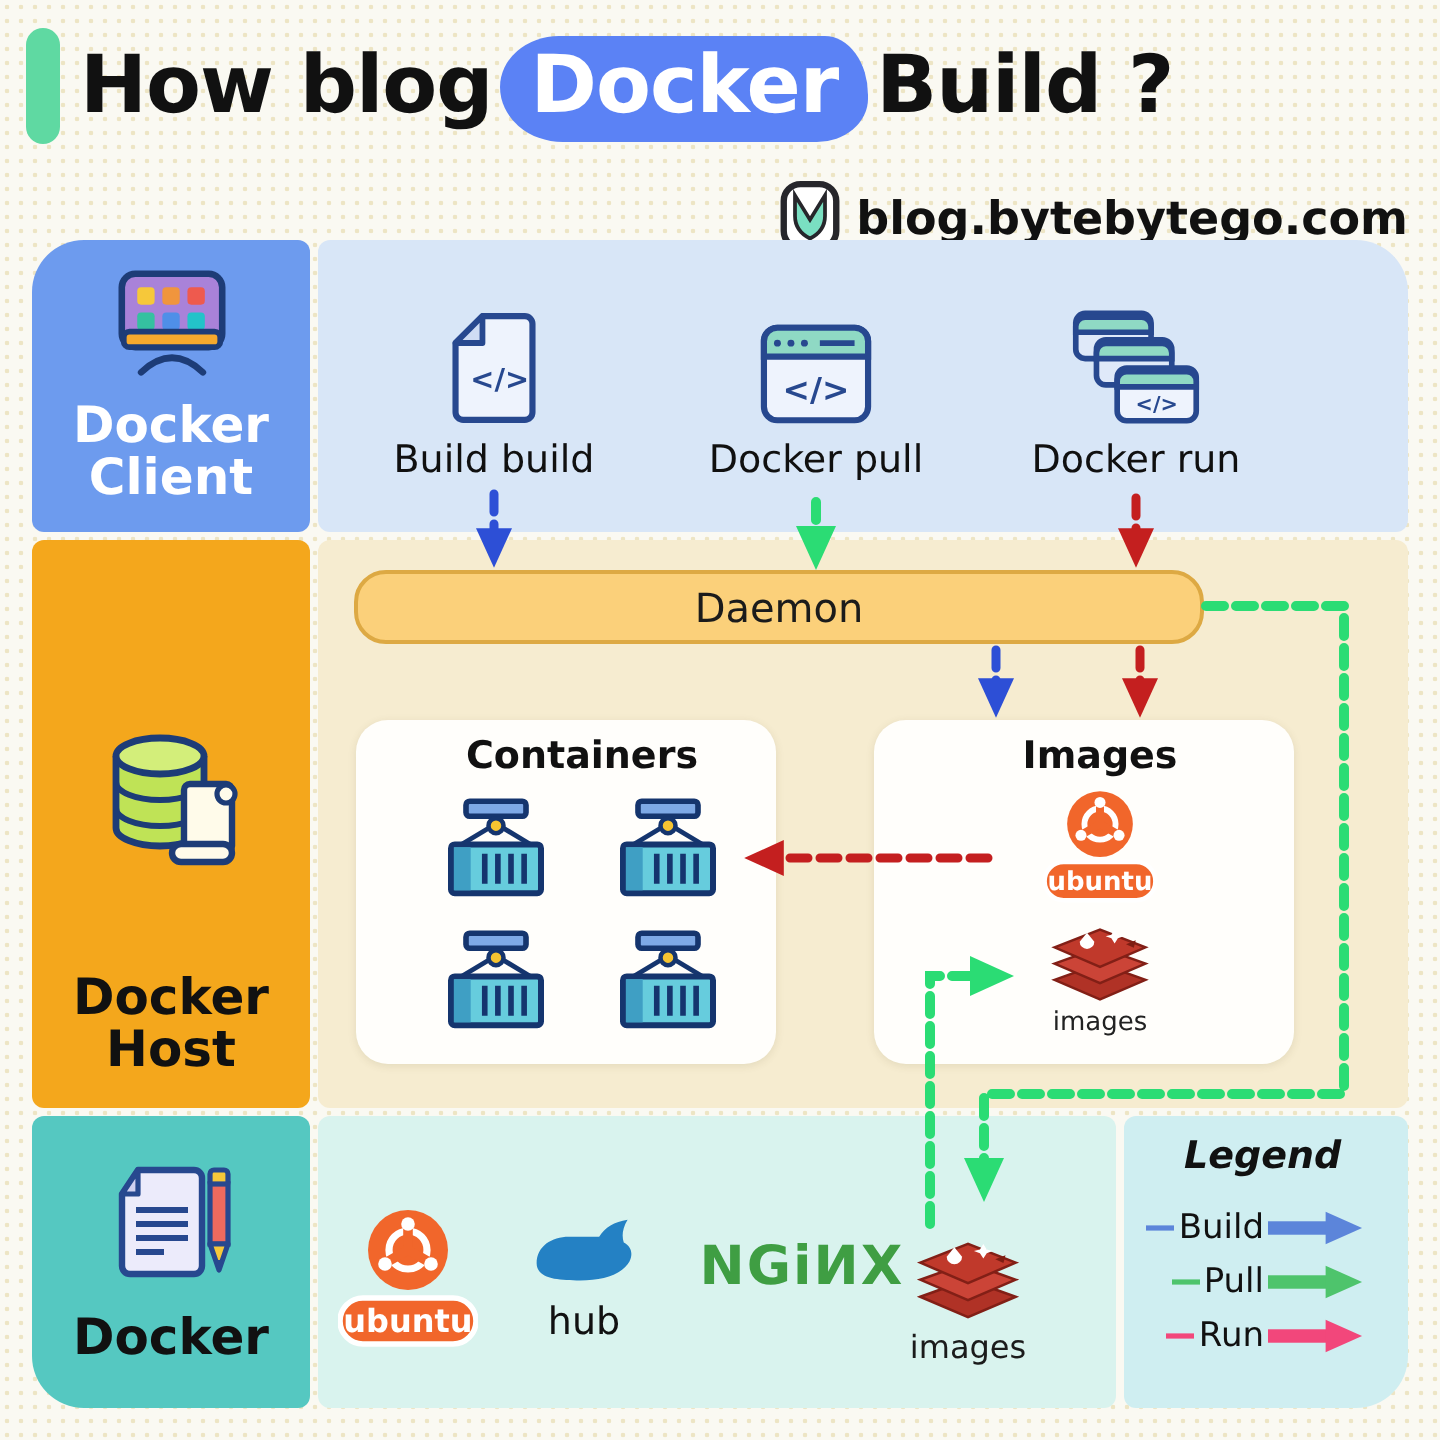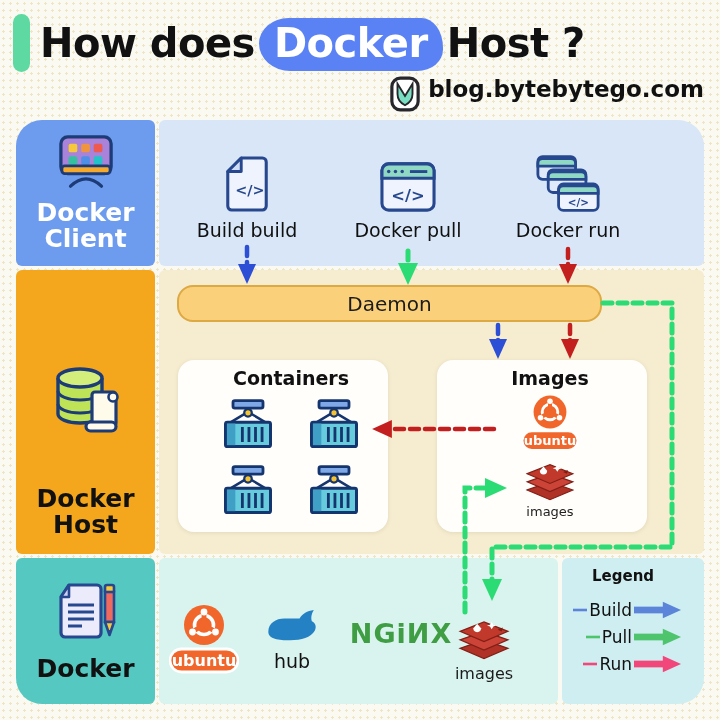--- a/index.html
+++ b/index.html
@@ -12,21 +12,21 @@
     background-size:7px 7px;
     color:#111;
   }
   .abs { position:absolute; }
 
   
   .accent-bar { left:13px; top:14px; width:17px; height:58px; border-radius:9px; background:#5fd9a2; }
   .page-title { left:40px; top:14px; font-size:40px; font-weight:800; letter-spacing:-0.5px; white-space:nowrap; line-height:58px; }
   .title-highlight { display:inline-block; background:#5b82f5; color:#fff; padding:0 15px 3px 15px; margin:0 4px;
     border-radius:30px 22px 26px 32px / 26px 30px 22px 28px; line-height:50px; }
-  .attribution { right:16px; top:76px; display:flex; gap:8px; }
+  .attribution { right:16px; top:90px; display:flex; align-items:center; gap:8px; }
   .attribution .brand-text { font-size:23px; font-weight:600; }
 
   
   .client-sidebar   { left:16px;  top:120px; width:139px; height:146px; background:#6d9bee; border-radius:26px 6px 6px 6px; }
   .client-area      { left:159px; top:120px; width:545px; height:146px; background:#d8e6f7; border-radius:6px 26px 6px 6px; }
   .host-sidebar     { left:16px;  top:270px; width:139px; height:284px; background:#f4a71c; border-radius:6px; }
   .host-area        { left:159px; top:270px; width:545px; height:284px; background:#f6ecd0; border-radius:6px; }
   .registry-sidebar { left:16px;  top:558px; width:139px; height:146px; background:#55c8c1; border-radius:6px 6px 6px 26px; }
   .registry-area    { left:159px; top:558px; width:399px; height:146px; background:#d9f3ee; border-radius:6px; }
   .legend-panel     { left:562px; top:558px; width:142px; height:146px; background:#cfeef1; border-radius:6px 6px 26px 6px; }
@@ -59,32 +59,32 @@
   .reg-item { position:absolute; display:flex; flex-direction:column; align-items:center; }
   .reg-ubuntu { left:9px;  top:44px; width:72px; }
   .reg-hub    { left:98px; top:50px; width:70px; }
   .reg-nginx  { left:194px; top:60px; width:96px; }
   .reg-images { left:292px; top:58px; width:66px; }
   .hub-label { font-size:19px; font-weight:400; margin-top:2px; }
   .nginx-wordmark { font-size:27px; font-weight:800; letter-spacing:1px; color:#3f9e43; }
   .reg-images-label { font-size:16px; color:#1b1b1b; margin-top:2px; }
 
   
-  .legend-title { margin:9px 0 14px 30px; font-size:15px; font-weight:700; }
+  .legend-title { margin:9px 0 14px 30px; font-size:19px; font-weight:700;font-style:italic; }
   .legend-row { display:flex; align-items:center; justify-content:flex-end; padding-right:22px; margin-bottom:6px; height:21px; }
   .legend-row .key-label { font-size:17px; font-weight:500; margin:0 2px; }
 
   
   .flows { position:absolute; left:0; top:0; z-index:5; pointer-events:none; }
 </style>
 </head>
 <body>
 
 <div class="abs accent-bar"></div>
-<h1 class="abs page-title"><span>How does</span><span class="title-highlight">Docker</span><span>Host ?</span></h1>
+<h1 class="abs page-title"><span>How blog</span><span class="title-highlight">Docker</span><span>Build ?</span></h1>
 
 <div class="abs attribution">
   <span>
     <svg width="30" height="36" viewBox="0 0 32 38">
       <rect x="2" y="2" width="28" height="34" rx="9" fill="#ffffff" stroke="#26262b" stroke-width="3.4"></rect>
       <path d="M8,8 L16,21 L24,8 L24,19 Q24,27 16,31 Q8,27 8,19 Z" fill="#7adfc2" stroke="#26262b" stroke-width="2"></path>
     </svg>
   </span>
   <span class="brand-text">blog.bytebytego.com</span>
 </div>

